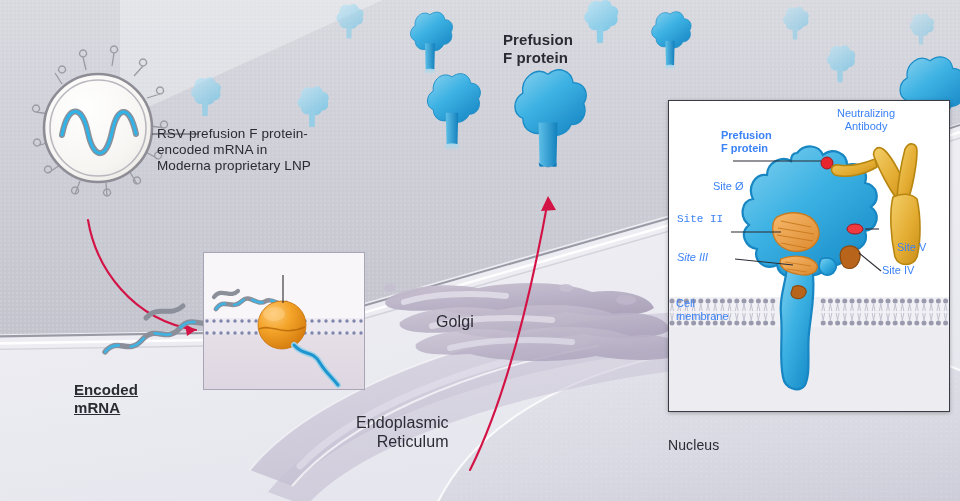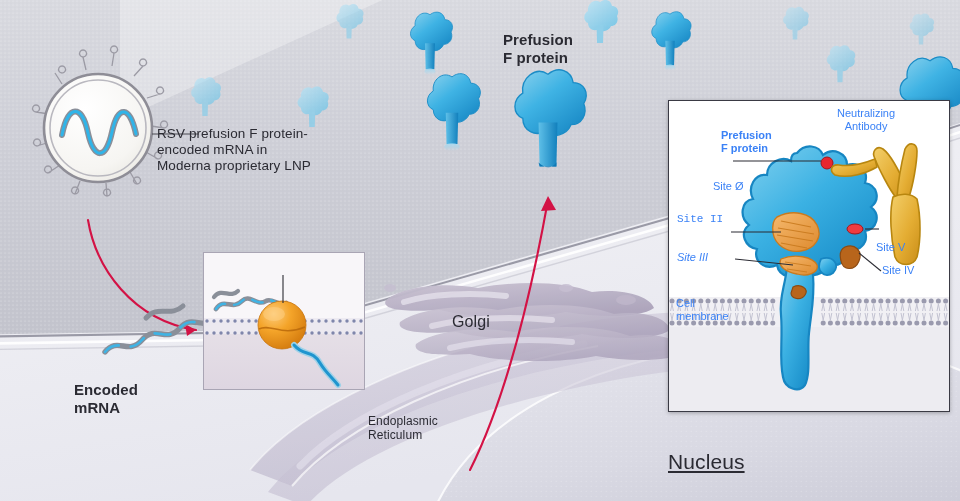--- a/index.html
+++ b/index.html
@@ -23,42 +23,42 @@
     position:absolute;
     color:#2b2b33;
     line-height:1.18;
     white-space:pre-line;
     letter-spacing:.1px;
   }
   .lbl.bold{font-weight:bold;}
 
   #label-lnp{left:157px;top:126px;font-size:13.5px;}
   #label-prefusion-top{left:503px;top:31px;font-size:15px;font-weight:bold;text-align:left;}
-  #label-encoded-mrna{left:74px;top:381px;font-size:15px;font-weight:bold;}
-  #label-golgi{left:452px;top:313px;font-size:16px;}
-  #label-er{left:368px;top:414px;font-size:12px;}
-  #label-nucleus{left:668px;top:450px;font-size:21px;text-decoration:underline;}
+  #label-encoded-mrna{left:74px;top:381px;font-size:15px;font-weight:bold;text-decoration:underline;}
+  #label-golgi{left:436px;top:313px;font-size:16px;}
+  #label-er{left:356px;top:414px;font-size:16px;text-align:right;}
+  #label-nucleus{left:668px;top:437px;font-size:14px;}
 
   
   #inset-prefusion{
     position:absolute;left:668px;top:100px;width:280px;height:310px;
     background:#ffffff;
     border:1.6px solid #3a3a44;
     box-shadow:0 1px 4px rgba(0,0,0,.28);
     overflow:hidden;
   }
   #inset-prefusion .ilbl{
     position:absolute;color:#3b82f6;font-size:11px;white-space:pre-line;line-height:1.15;
   }
   #inset-title{left:52px;top:28px;font-size:15.5px;font-weight:bold;line-height:1.2;}
   #inset-ab-label{left:168px;top:6px;font-size:12.5px;text-align:center;line-height:1.2;}
   #inset-site0{left:20px;top:79px;margin-left:24px;}
   #inset-site2{left:8px;top:112px;font-family:Liberation Mono, monospace;}
   #inset-site3{left:8px;top:150px;font-style:italic;}
-  #inset-site5{left:207px;top:140px;}
+  #inset-site5{left:228px;top:140px;}
   #inset-site4{left:213px;top:163px;}
   #inset-cellmem{left:7px;top:196px;font-size:12.5px;line-height:1.18;}
 
   
   #inset-ribosome{
     position:absolute;left:203px;top:252px;width:160px;height:136px;
     border:1px solid #a9a5b4;
     background:#f6f3f7;
     overflow:hidden;
   }

